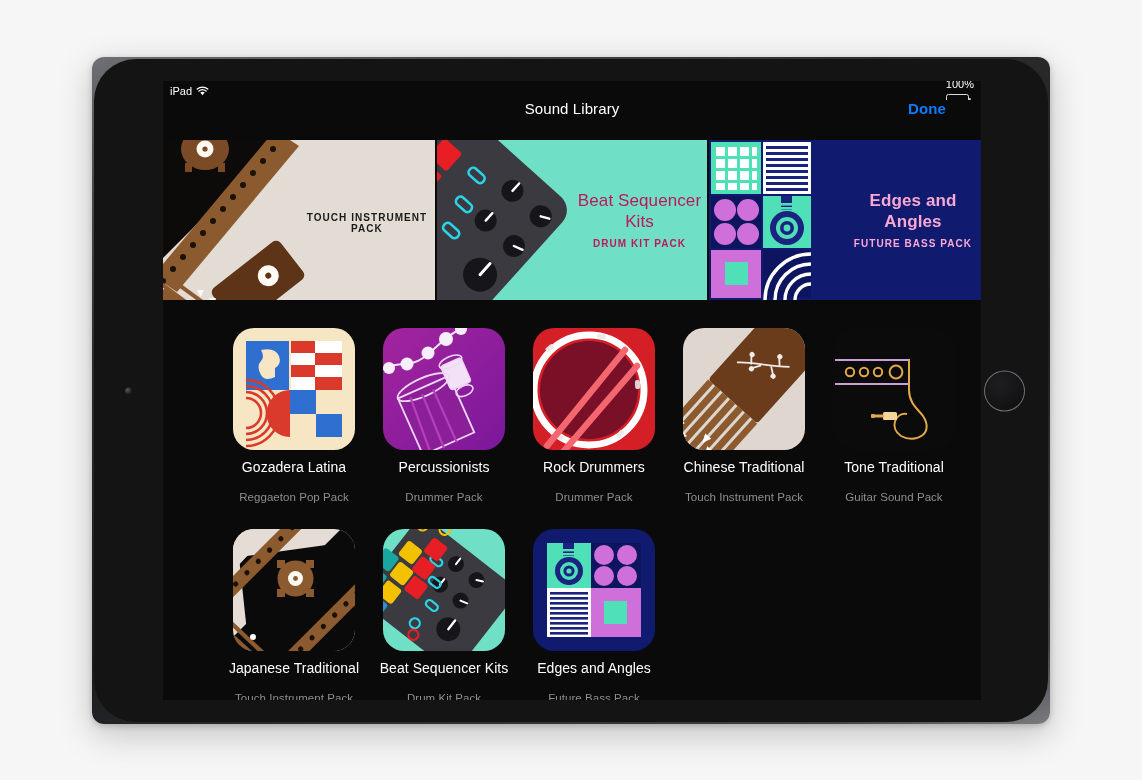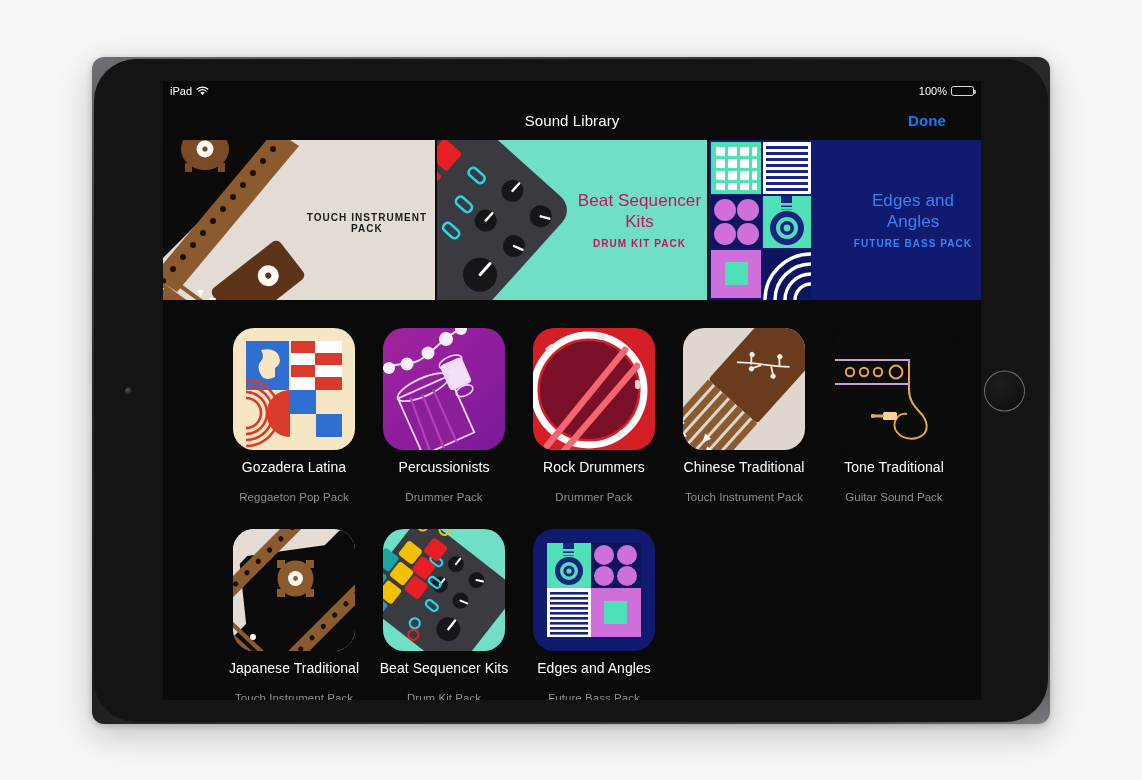--- a/index.html
+++ b/index.html
@@ -61,43 +61,43 @@
     position: relative;
   }
   .sb-left { display: flex; align-items: center; gap: 4px; }
   .sb-center {
     position: absolute; left: 0; right: 0;
     text-align: center; font-size: 11px; font-weight: 600;
     letter-spacing: .1px;
     pointer-events: none;
   }
   .sb-right {
-    margin-left: auto; display: flex; align-items: center; gap: 4px;
-    font-size: 11px; font-weight: 500;
+    margin-left: auto; display: flex; align-items: flex-start; gap: 4px;
+    font-size: 11px; font-weight: 500; flex-direction: column;
   }
   .wifi { display: block; }
   .battery {
     width: 23px; height: 10px;
     border: 1px solid rgba(255,255,255,0.85);
     border-radius: 2.5px;
     position: relative;
     padding: 1px;
   }
   .battery::after {
     content: ""; position: absolute;
     right: -3px; top: 3px; width: 1.6px; height: 4px;
     background: rgba(255,255,255,0.7); border-radius: 0 1px 1px 0;
   }
   .battery-fill { height: 100%; width: 100%; background: #fff; border-radius: 1px; }
 
   
   #nav-bar {
     height: 40px;
     position: relative;
-    display: flex; align-items: center;
+    display: flex; align-items: flex-start;
     background: #0a0a0a;
   }
   #nav-title {
     position: absolute; left: 0; right: 0;
     text-align: center;
     color: #fff; font-size: 15px; font-weight: 400;
     letter-spacing: .1px;
   }
   #done-button {
     margin-left: auto; margin-right: 35px;
@@ -137,21 +137,21 @@
     margin-top: 6px;
   }
   
   #banner-jp { width: 272px; background: #e3dcd4; }
   #banner-jp .banner-title, #banner-jp .banner-sub { color: #1a1a1a; }
   
   #banner-beat { width: 270px; background: #6fdfc6; }
   #banner-beat .banner-title, #banner-beat .banner-sub { color: #be185d; }
   
   #banner-edges { width: 272px; background: #101a6e; }
-  #banner-edges .banner-title, #banner-edges .banner-sub { color: #3b82f6; }
+  #banner-edges .banner-title, #banner-edges .banner-sub { color: #f9a8d4; font-weight: bold; }
 
   
   #grid {
     background: #0a0a0a;
     padding: 28px 56px 0 56px;
     display: grid;
     grid-template-columns: repeat(5, 1fr);
     row-gap: 26px;
     justify-items: center;
   }

